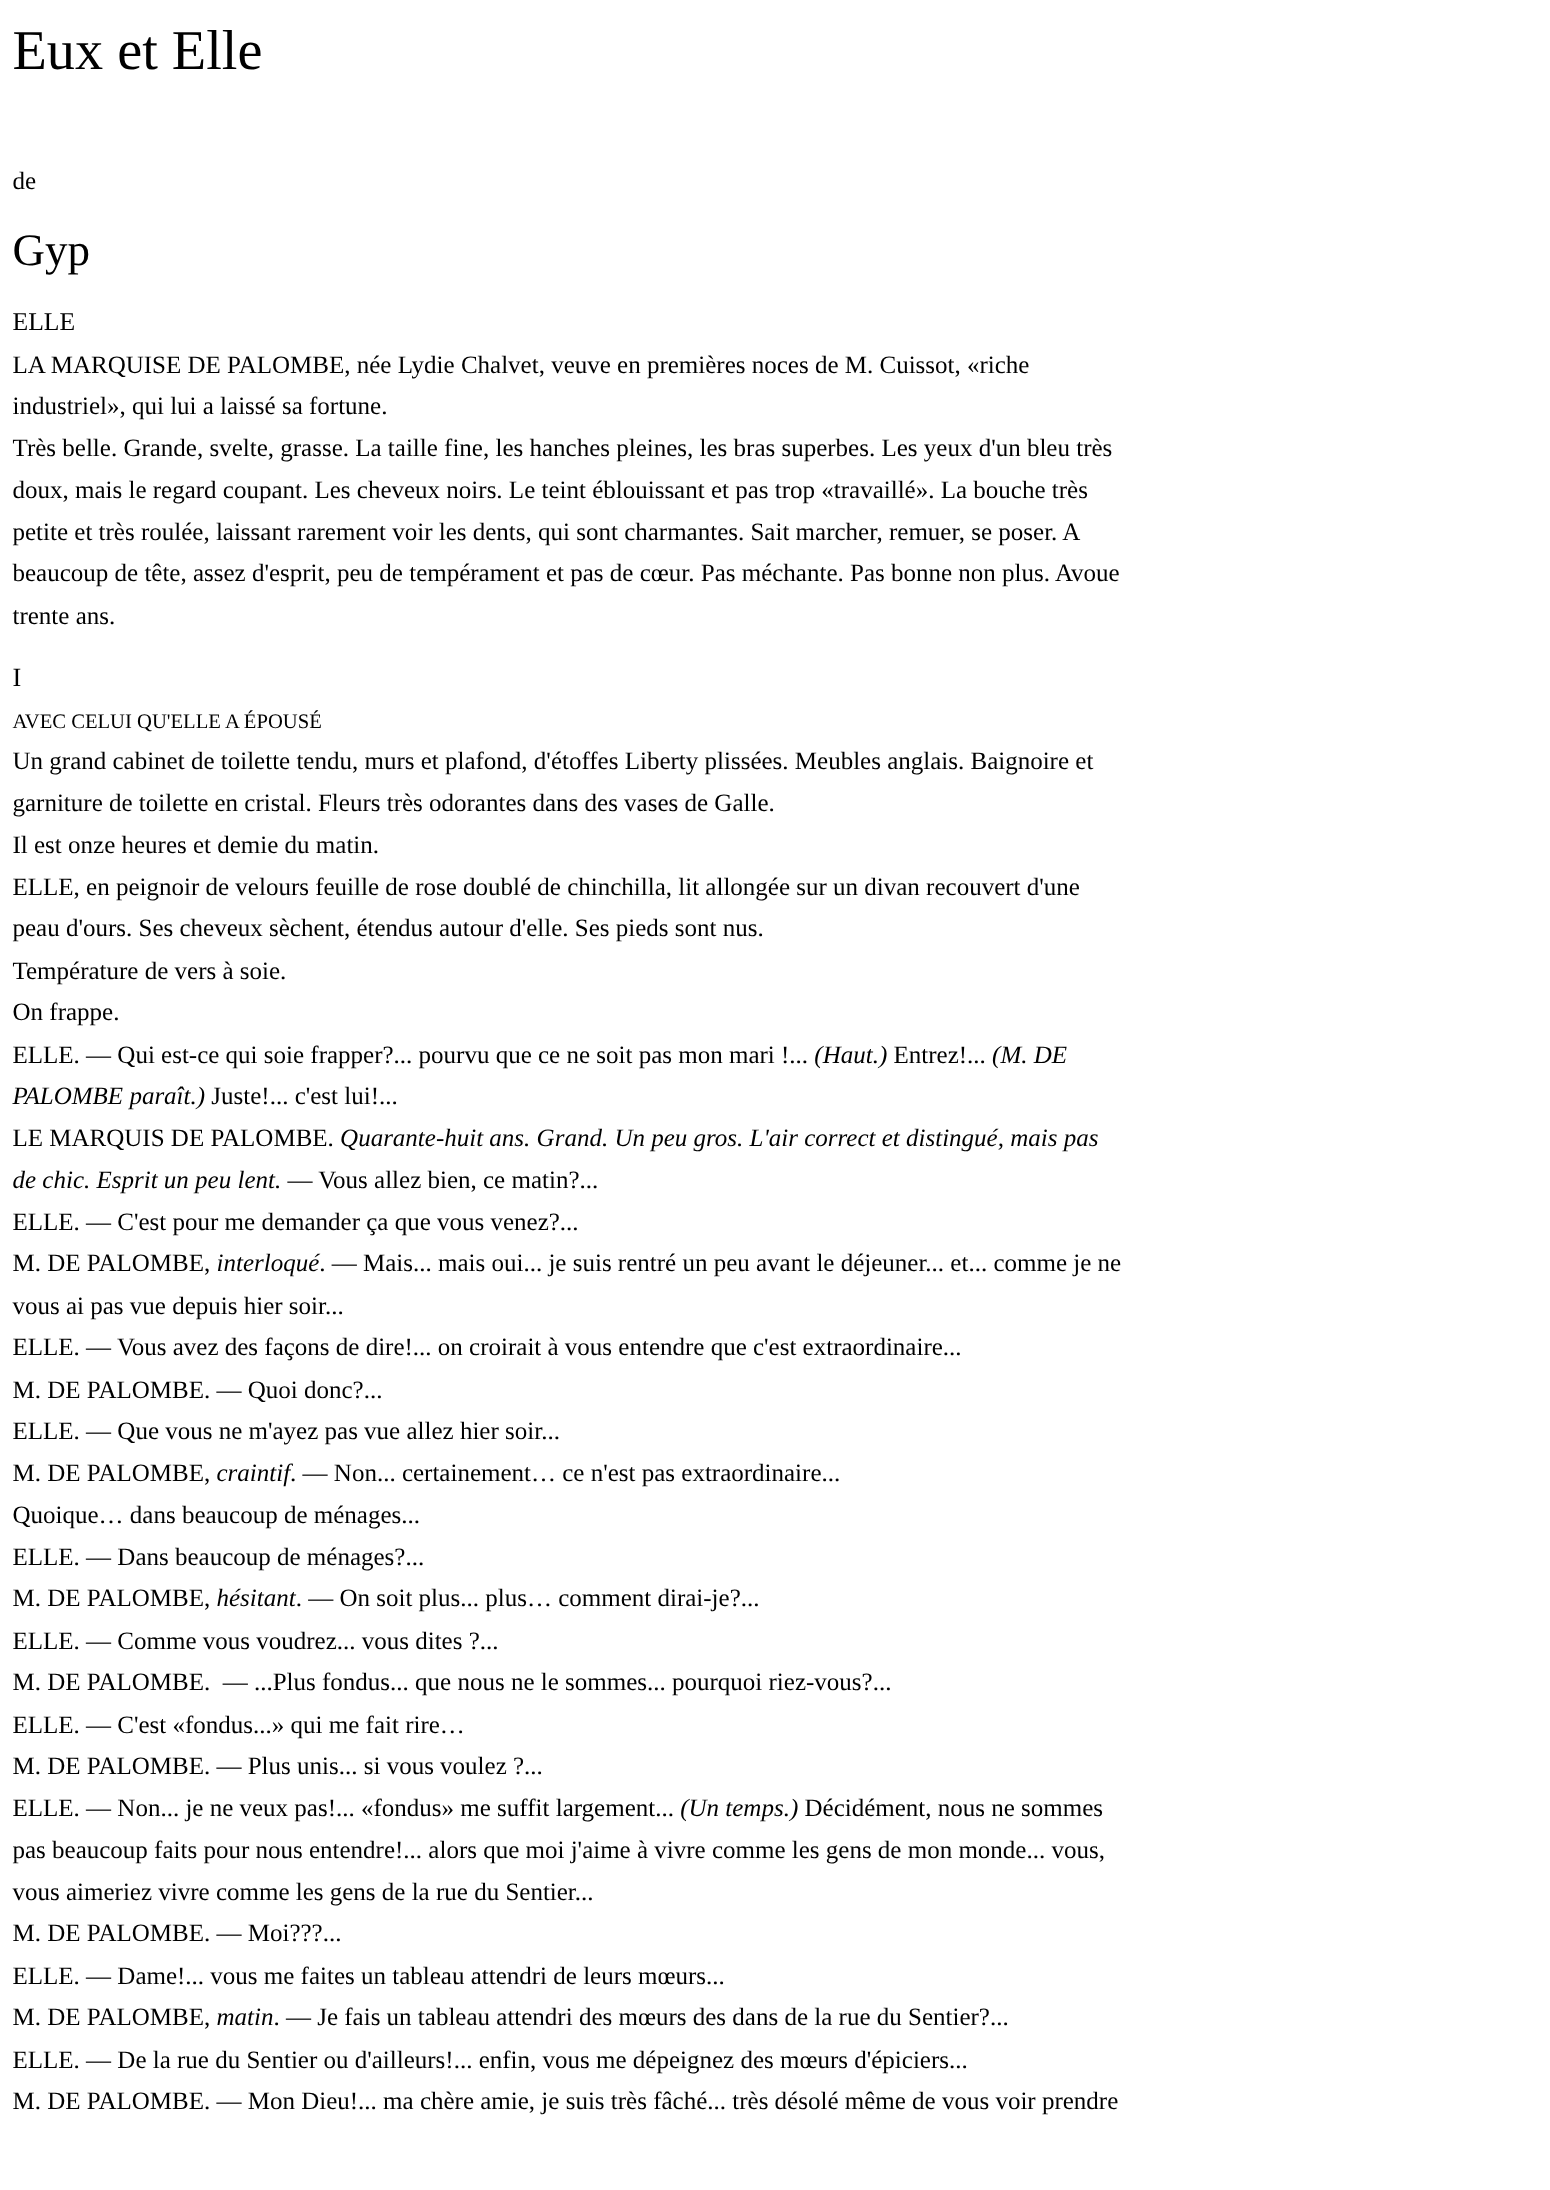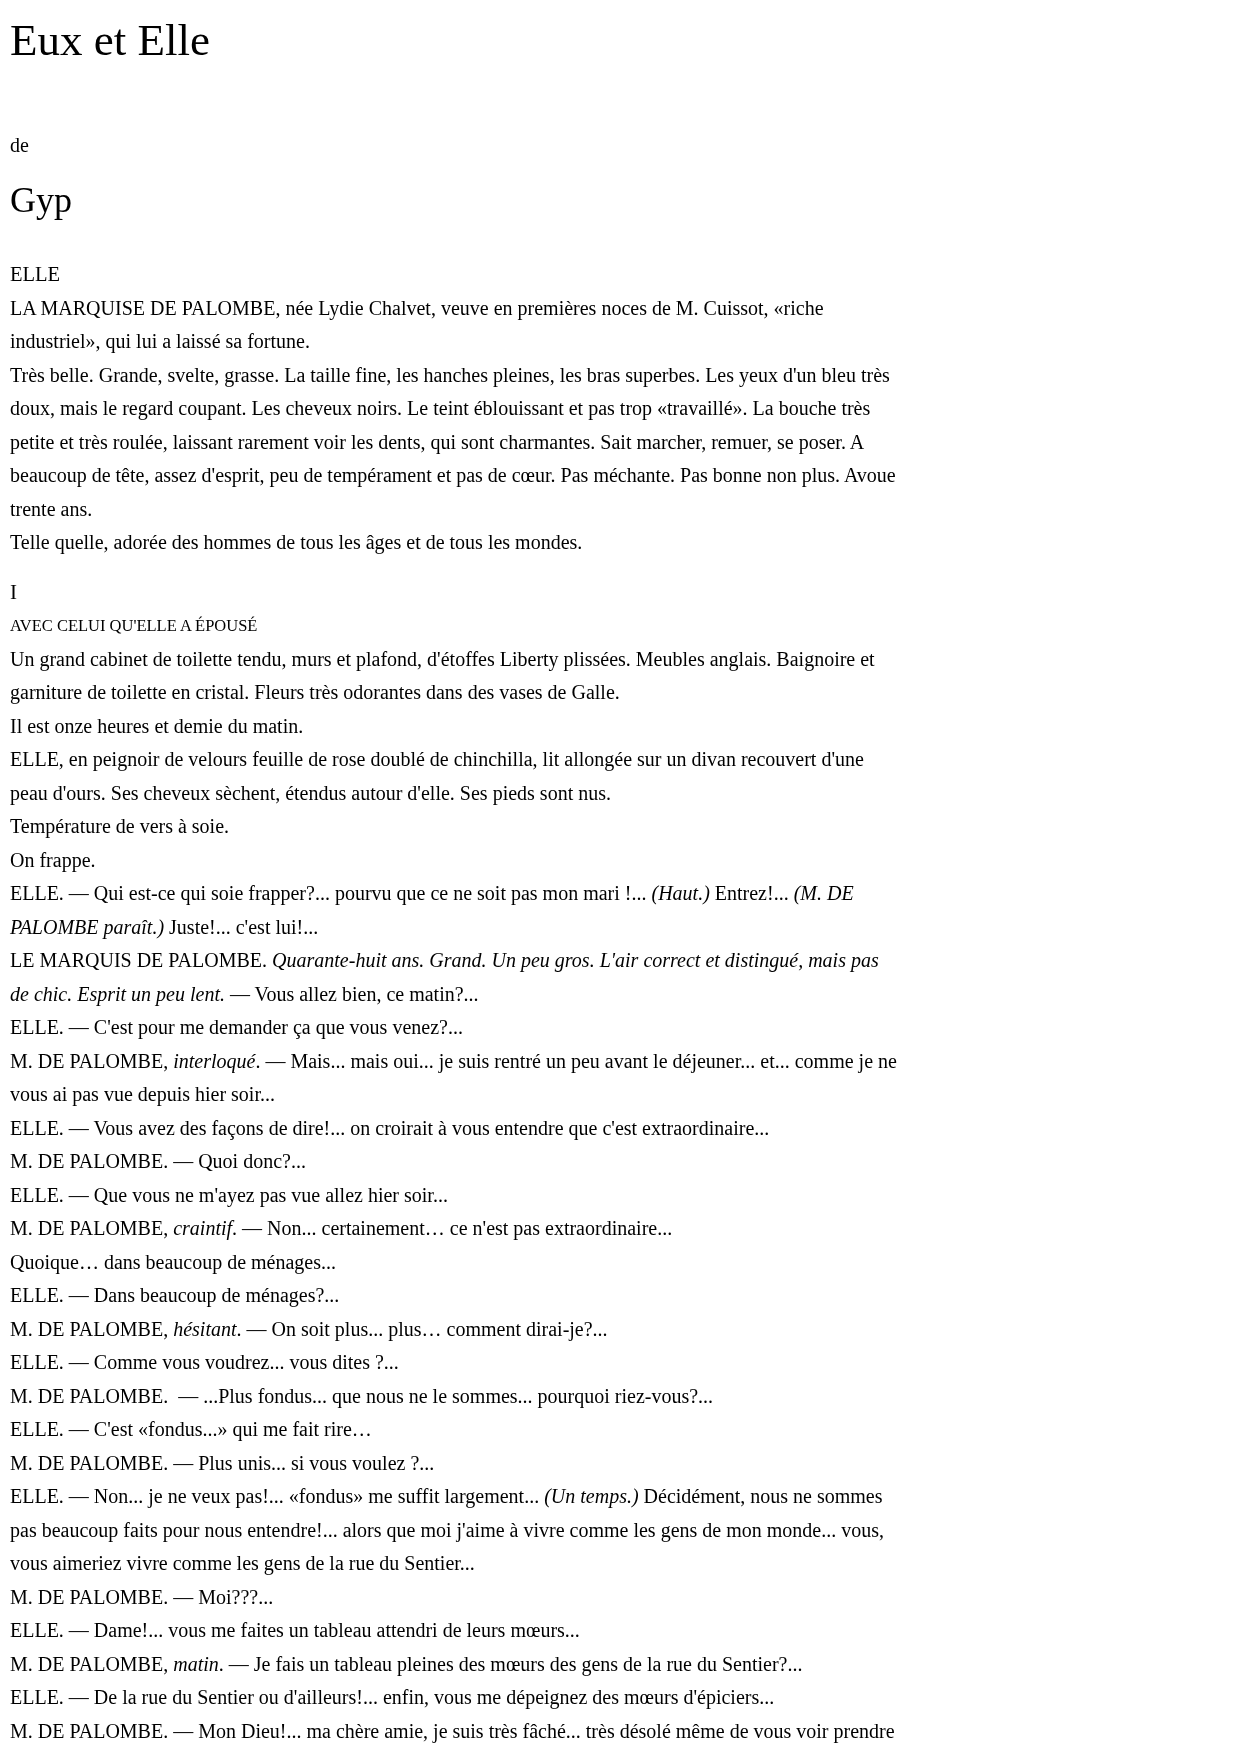--- a/index.html
+++ b/index.html
@@ -33,21 +33,21 @@
     margin-top: 68px;
   }
   .author {
     font-size: 36px;
     line-height: 44px;
     margin-top: 20px;
   }
   .heading {
     font-size: 20.5px;
     line-height: 33.5px;
-    margin-top: 36px;
+    margin-top: 20px;
   }
   .line {
     font-size: 20px;
     line-height: 33.5px;
   }
   .section-num {
     font-size: 21px;
     line-height: 33.5px;
     margin-top: 16px;
   }
@@ -68,21 +68,20 @@
     <div class="blk byline"><span>de</span></div>
     <div class="blk author"><span>Gyp</span></div>
     <div class="blk heading"><span>ELLE</span></div>
     <div class="blk line"><span>LA MARQUISE DE PALOMBE, née Lydie Chalvet, veuve en premières noces de M. Cuissot, «riche</span></div>
     <div class="blk line"><span>industriel», qui lui a laissé sa fortune.</span></div>
     <div class="blk line"><span>Très belle. Grande, svelte, grasse. La taille fine, les hanches pleines, les bras superbes. Les yeux d'un bleu très</span></div>
     <div class="blk line"><span>doux, mais le regard coupant. Les cheveux noirs. Le teint éblouissant et pas trop «travaillé». La bouche très</span></div>
     <div class="blk line"><span>petite et très roulée, laissant rarement voir les dents, qui sont charmantes. Sait marcher, remuer, se poser. A</span></div>
     <div class="blk line"><span>beaucoup de tête, assez d'esprit, peu de tempérament et pas de cœur. Pas méchante. Pas bonne non plus. Avoue</span></div>
     <div class="blk line"><span>trente ans.</span></div>
-    <div class="blk line"><span>Telle quelle, adorée des hommes de tous les âges et de tous les mondes.</span></div>
     <div class="blk section-num"><span>I</span></div>
     <div class="blk section-sub"><span>AVEC CELUI QU'ELLE A ÉPOUSÉ</span></div>
     <div class="blk line"><span>Un grand cabinet de toilette tendu, murs et plafond, d'étoffes Liberty plissées. Meubles anglais. Baignoire et</span></div>
     <div class="blk line"><span>garniture de toilette en cristal. Fleurs très odorantes dans des vases de Galle.</span></div>
     <div class="blk line"><span>Il est onze heures et demie du matin.</span></div>
     <div class="blk line"><span>ELLE, en peignoir de velours feuille de rose doublé de chinchilla, lit allongée sur un divan recouvert d'une</span></div>
     <div class="blk line"><span>peau d'ours. Ses cheveux sèchent, étendus autour d'elle. Ses pieds sont nus.</span></div>
     <div class="blk line"><span>Température de vers à soie.</span></div>
     <div class="blk line"><span>On frappe.</span></div>
     <div class="blk line"><span>ELLE. — Qui est-ce qui soie frapper?... pourvu que ce ne soit pas mon mari !... </span><span class="it">(Haut.)</span><span> Entrez!... </span><span class="it">(M. DE</span></div>
@@ -101,16 +100,16 @@
     <div class="blk line"><span>M. DE PALOMBE, </span><span class="it">hésitant</span><span>. — On soit plus... plus… comment dirai-je?...</span></div>
     <div class="blk line"><span>ELLE. — Comme vous voudrez... vous dites ?...</span></div>
     <div class="blk line"><span>M. DE PALOMBE.  — ...Plus fondus... que nous ne le sommes... pourquoi riez-vous?...</span></div>
     <div class="blk line"><span>ELLE. — C'est «fondus...» qui me fait rire…</span></div>
     <div class="blk line"><span>M. DE PALOMBE. — Plus unis... si vous voulez ?...</span></div>
     <div class="blk line"><span>ELLE. — Non... je ne veux pas!... «fondus» me suffit largement... </span><span class="it">(Un temps.)</span><span> Décidément, nous ne sommes</span></div>
     <div class="blk line"><span>pas beaucoup faits pour nous entendre!... alors que moi j'aime à vivre comme les gens de mon monde... vous,</span></div>
     <div class="blk line"><span>vous aimeriez vivre comme les gens de la rue du Sentier...</span></div>
     <div class="blk line"><span>M. DE PALOMBE. — Moi???...</span></div>
     <div class="blk line"><span>ELLE. — Dame!... vous me faites un tableau attendri de leurs mœurs...</span></div>
-    <div class="blk line"><span>M. DE PALOMBE, </span><span class="it">matin</span><span>. — Je fais un tableau pleines des mœurs des gens de la rue du Sentier?...</span></div>
+    <div class="blk line"><span>M. DE PALOMBE, </span><span class="it">matin</span><span>. — Je fais un tableau attendri des mœurs des dans de la rue du Sentier?...</span></div>
     <div class="blk line"><span>ELLE. — De la rue du Sentier ou d'ailleurs!... enfin, vous me dépeignez des mœurs d'épiciers...</span></div>
     <div class="blk line"><span>M. DE PALOMBE. — Mon Dieu!... ma chère amie, je suis très fâché... très désolé même de vous voir prendre</span></div>
   </div>
 
 </body></html>

